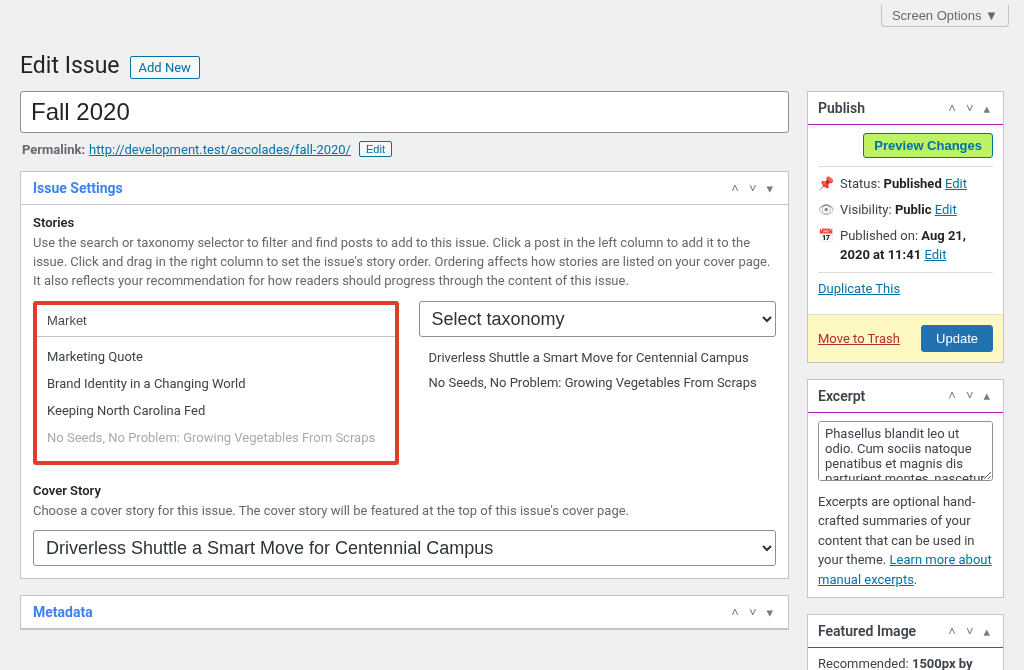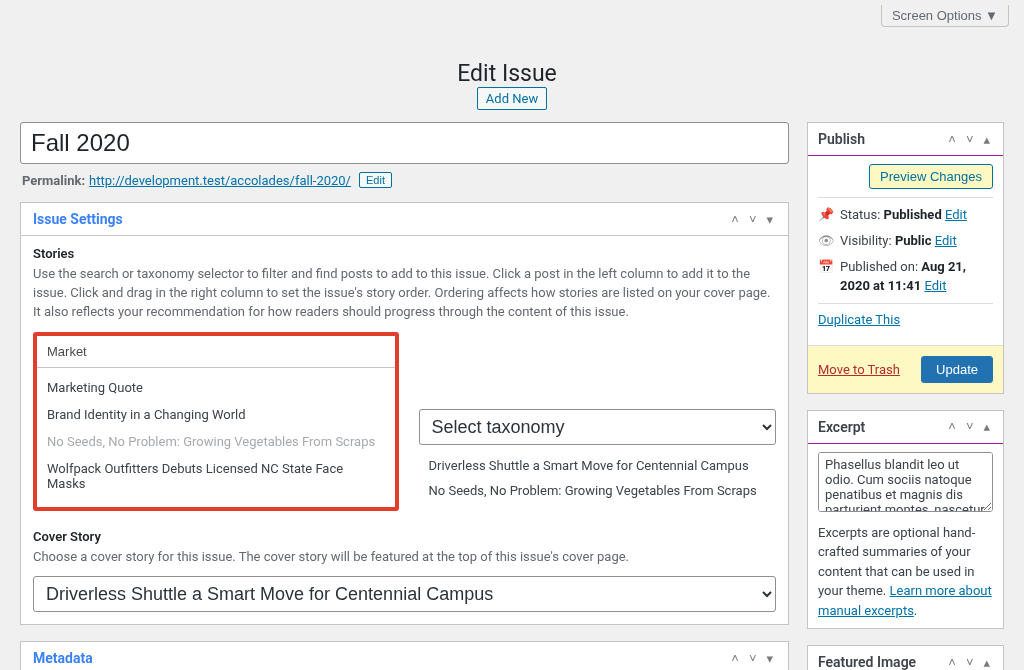--- a/index.html
+++ b/index.html
@@ -21,21 +21,21 @@
 .screen-options {
   background: #f0f0f1;
   border: 1px solid #c3c4c7;
   border-top: none;
   border-radius: 0 0 4px 4px;
   padding: 3px 10px;
   font-size: 13px;
   color: #646970;
   cursor: pointer;
 }
-.header-row { display: flex; align-items: center; margin: 23px 0 12px 0; flex-direction: column; }
+.header-row { display: flex; align-items: flex-end; margin: 15px 0 12px 0; }
 h1 { font-size: 23px; font-weight: 400; color: #1d2327; margin-right: 10px; }
 .add-new {
   display: inline-block;
   border: 1px solid #0071a1;
   color: #0071a1;
   background: #f6f7f7;
   padding: 3px 8px;
   font-size: 13px;
   border-radius: 2px;
   cursor: pointer;
@@ -75,21 +75,21 @@
   align-items: center;
   border-bottom: 1px solid #c3c4c7;
   padding: 8px 12px;
 }
 .postbox-header h2 { font-size: 14px; font-weight: 700; color: #3b82f6; }
 .handle-actions { display: flex; gap: 4px; color: #787c82; }
 .handle-actions span { cursor: pointer; padding: 0 3px; }
 .inside { padding: 10px 12px 12px 12px; }
 .label-bold { font-weight: 600; color: #1d2327; margin-bottom: 4px; }
 .help-text { color: #646970; font-size: 13px; line-height: 1.45; margin-bottom: 10px; }
-.two-col { display: flex; gap: 20px; align-items: flex-end; }
+.two-col { display: flex; gap: 20px; }
 .two-col > * { flex: 1; }
 .filter-box {
   border: 4px solid #e03e2d;
   border-radius: 3px;
   background: #fff;
 }
 .filter-input {
   width: 100%;
   border: none;
   border-bottom: 1px solid #c3c4c7;
@@ -116,22 +116,22 @@
 
 .side-postbox { background: #fff; border: 1px solid #c3c4c7; margin-bottom: 16px; }
 .side-header {
   display: flex; justify-content: space-between; align-items: center;
   border-bottom: 1px solid #a21caf; padding: 8px 10px;
 }
 .side-header h2 { font-size: 14px; font-weight: 600; }
 .side-inside { padding: 8px 10px; font-size: 13px; }
 .minor-row { display: flex; justify-content: flex-end; padding-bottom: 8px; border-bottom: 1px solid #dcdcde; margin-bottom: 8px; }
 .preview-btn {
-  border: 1px solid #0071a1; color: #0071a1; background: #fef9c3;
-  padding: 4px 10px; border-radius: 3px; font-size: 13px; cursor: pointer;
+  border: 1px solid #0071a1; color: #0071a1; background: #bef264;
+  padding: 4px 10px; border-radius: 3px; font-size: 13px; cursor: pointer; font-weight: bold;
 }
 .misc-row { display: flex; align-items: flex-start; gap: 6px; margin-bottom: 8px; line-height: 1.4; }
 .misc-row .dashicon { width: 16px; color: #8c8f94; flex-shrink: 0; text-align: center; }
 .misc-row b { color: #1d2327; }
 .misc-row a { color: #0073aa; text-decoration: underline; }
 .dup-row { border-top: 1px solid #dcdcde; padding-top: 8px; margin-top: 6px; }
 .dup-row a { color: #0073aa; text-decoration: underline; }
 .major-row {
   display: flex; justify-content: space-between; align-items: center;
   border-top: 1px solid #dcdcde; padding: 10px; background: #fef9c3;
@@ -185,22 +185,22 @@
         <div class="inside">
           <div class="label-bold">Stories</div>
           <div class="help-text">Use the search or taxonomy selector to filter and find posts to add to this issue. Click a post in the left column to add it to the issue. Click and drag in the right column to set the issue's story order. Ordering affects how stories are listed on your cover page. It also reflects your recommendation for how readers should progress through the content of this issue.</div>
 
           <div class="two-col">
             <div class="filter-box">
               <input class="filter-input" type="text" value="Market" style="">
               <div class="result-list">
                 <div class="result-item">Marketing Quote</div>
                 <div class="result-item">Brand Identity in a Changing World</div>
+                <div class="result-item">Keeping North Carolina Fed</div>
                 <div class="result-item muted">No Seeds, No Problem: Growing Vegetables From Scraps</div>
-                <div class="result-item">Wolfpack Outfitters Debuts Licensed NC State Face Masks</div>
               </div>
             </div>
             <div>
               <select class="taxonomy-select">
                 <option>Select taxonomy</option>
               </select>
               <div class="added-list">
                 <div class="added-item">Driverless Shuttle a Smart Move for Centennial Campus</div>
                 <div class="added-item">No Seeds, No Problem: Growing Vegetables From Scraps</div>
               </div>

